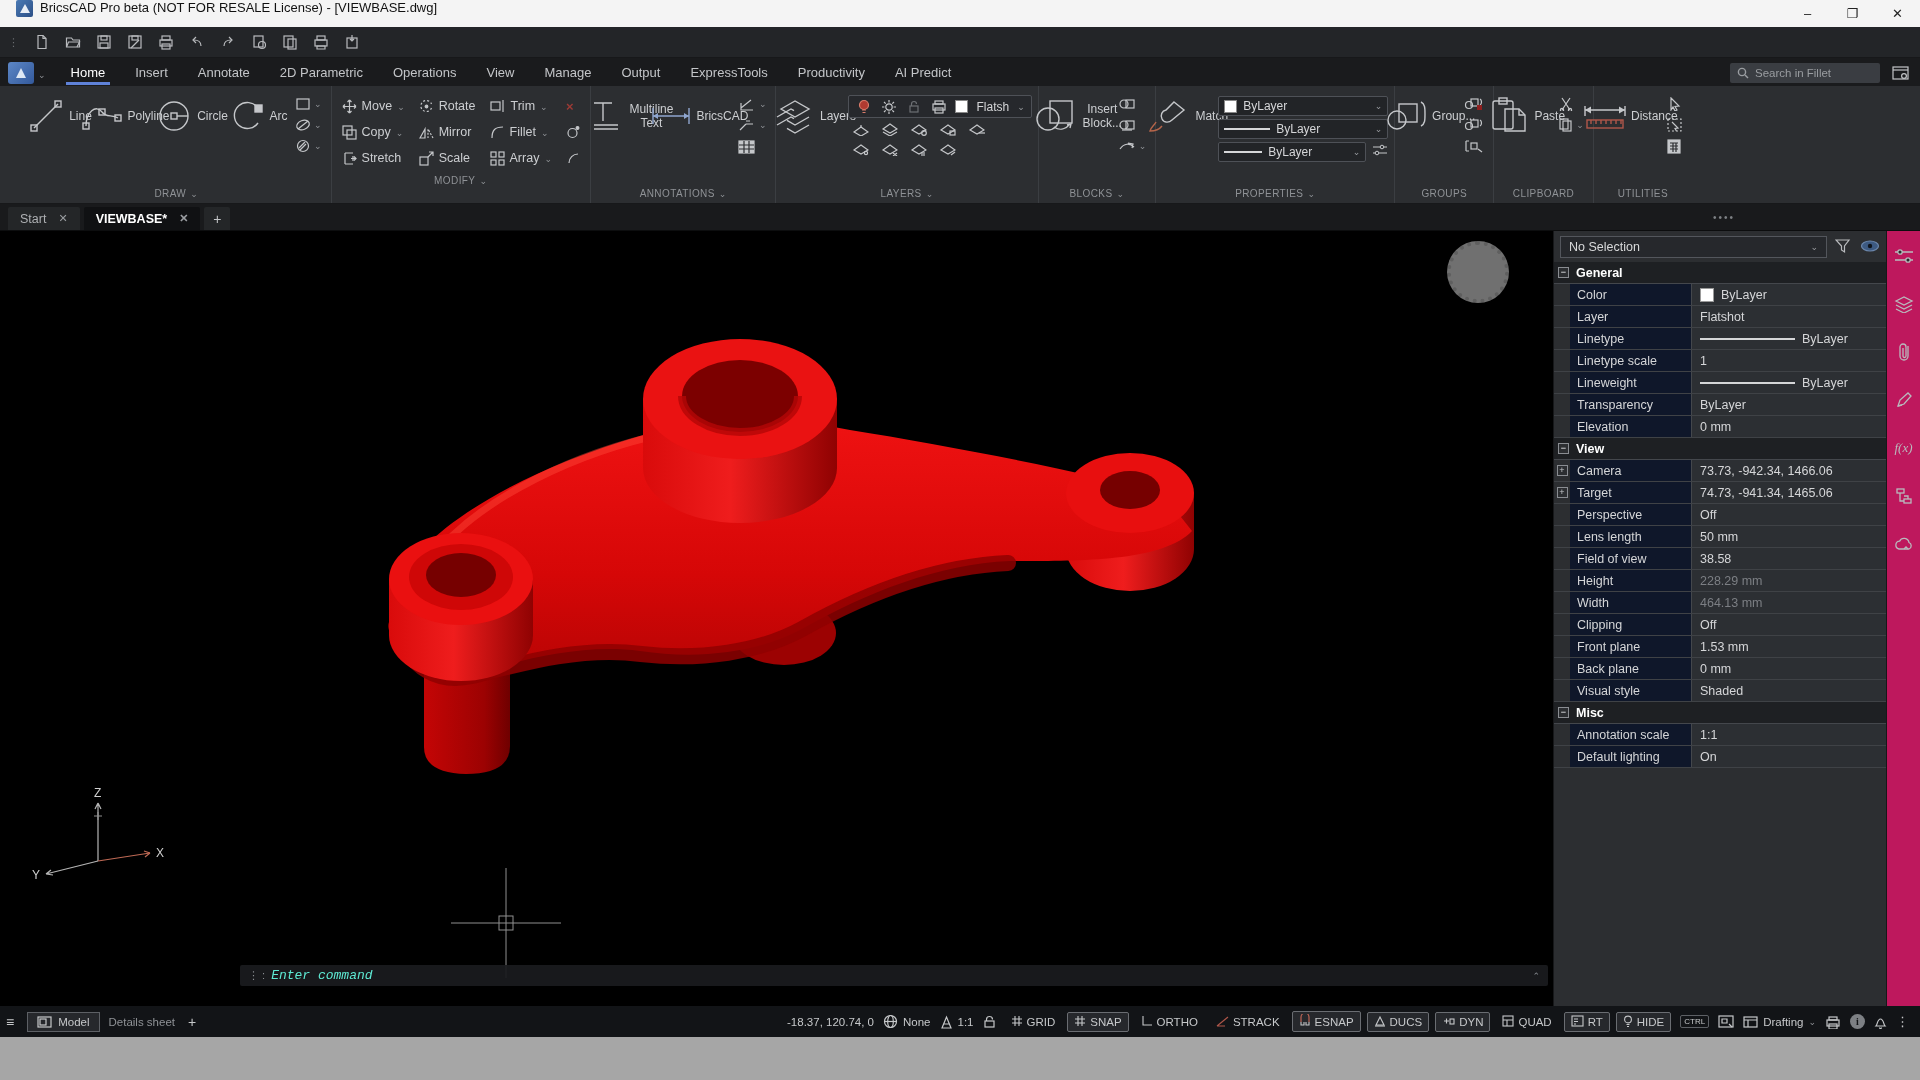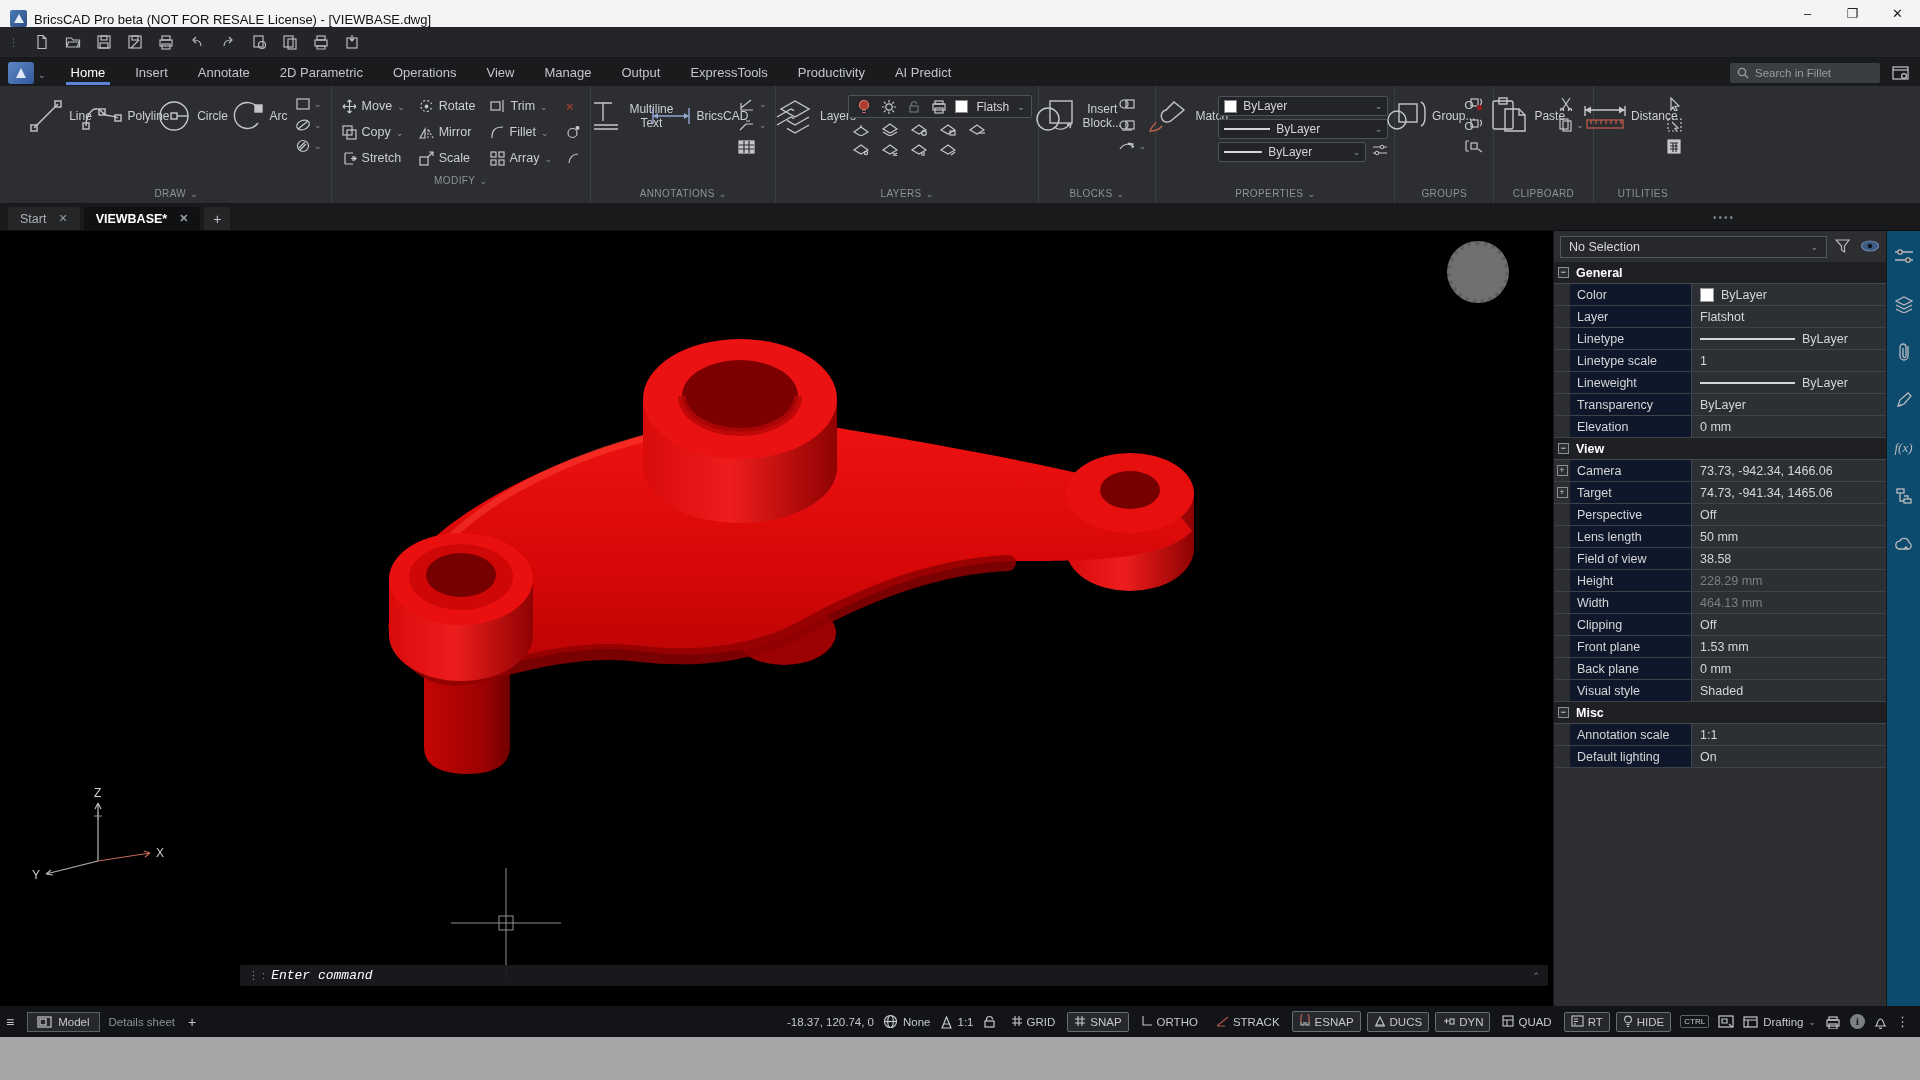--- a/index.html
+++ b/index.html
@@ -1,21 +1,21 @@
 <!DOCTYPE html>
 <html><head>
 <meta charset="utf-8">
 <style>
   * { margin:0; padding:0; box-sizing:border-box; }
   html,body { width:1920px; height:1080px; overflow:hidden; background:#000;
               font-family:"Liberation Sans", sans-serif; -webkit-font-smoothing:antialiased; }
   .app { width:1920px; height:1080px; display:flex; flex-direction:column; }
 
   
-  .titlebar { height:27px; background:#f4f4f4; display:flex; align-items:flex-end; padding-left:10px; color:#111; font-size:13px; }
+  .titlebar { height:27px; background:#f4f4f4; display:flex; align-items:flex-start; padding-left:16px; color:#111; font-size:13px; }
   .titlebar .appicon { width:17px; height:17px; border-radius:2px; margin-right:7px;
       background:linear-gradient(135deg,#4a7ab5,#2c4f86); position:relative; }
   .titlebar .appicon::after { content:""; position:absolute; left:4px; top:4px; border-left:5px solid transparent;
       border-right:5px solid transparent; border-bottom:9px solid #e8eef6; }
   .titlebar .wbtns { margin-left:auto; display:flex; height:100%; }
   .titlebar .wbtn { width:45px; display:flex; align-items:center; justify-content:center; font-size:13px; color:#222; cursor:default; }
 
   
   .qat { height:31px; background:#232528; display:flex; align-items:center; gap:13px; padding-left:8px; border-bottom:1px solid #17181a;}
   .qat .grip { color:#6a6d71; font-size:11px; letter-spacing:-1px; margin-right:2px; }
@@ -79,21 +79,21 @@
   .main { flex:1; display:flex; min-height:0; }
   .canvas { flex:1; position:relative; background:#000; overflow:hidden; }
   .canvas svg.scene { position:absolute; inset:0; }
 
   .spinner { position:absolute; right:44px; top:10px; width:62px; height:62px; border-radius:50%;
              background:rgba(150,150,150,.75); border:4px dotted #5f5f5f; }
 
   .cmdbar { position:absolute; left:240px; right:5px; bottom:20px; height:21px; background:rgba(26,27,30,.93);
             border-radius:2px; display:flex; align-items:center; padding:0 8px; gap:6px; }
   .cmdbar .pr { color:#8a8d92; font-size:11px; }
-  .cmdbar .txt { color:#ffffff; font-size:13px; font-family:"Liberation Mono", monospace; font-style:italic; }
+  .cmdbar .txt { color:#5eead4; font-size:13px; font-family:"Liberation Mono", monospace; font-style:italic; }
   .cmdbar .up { margin-left:auto; color:#8a8d92; font-size:9px; }
 
   
   .props { width:333px; background:#2c2e31; display:flex; flex-direction:column; border-left:1px solid #17181a; font-size:12.5px; }
   .props-top { display:flex; align-items:center; gap:8px; padding:5px 6px 4px 6px; }
   .nosel { flex:1; height:22px; background:#26282c; border:1px solid #53565c; display:flex; align-items:center; padding:0 8px; color:#d8d9da; }
   .nosel .cchev { margin-left:auto; color:#9a9da1; font-size:9px; }
   .ptool svg { stroke:#b9bbbe; fill:none; stroke-width:1.2; }
   .ptable { display:flex; flex-direction:column; }
   .psec { display:flex; align-items:center; gap:7px; background:#1e2023; color:#fff; font-weight:bold; height:22px; padding-left:4px; border-bottom:1px solid #44474c;}
@@ -102,21 +102,21 @@
   .prow .gut { width:16px; display:flex; align-items:center; justify-content:center; background:#2c2e31; }
   .plusbox { width:11px; height:11px; border:1px solid #8a8d92; color:#c5c7ca; font-size:9px; line-height:9px; text-align:center; }
   .prow .lab { width:122px; background:#0f172a; color:#d5d6d8; display:flex; align-items:center; padding-left:7px; border-right:1px solid #44474c; }
   .prow .val { flex:1; background:#2c2f33; color:#d5d6d8; display:flex; align-items:center; padding-left:8px; gap:7px; }
   .prow .val.muted { color:#7c7f84; }
   .vswatch { width:14px; height:14px; background:#fff; border:1px solid #999; }
   .vline { height:2px; background:#d5d6d8; width:95px; }
   .props-fill { flex:1; background:#2c2e31; }
 
   
-  .strip { width:34px; background:#0c4a6e; border-left:1px solid #17181a; display:flex; flex-direction:column; align-items:center; padding-top:14px; gap:26px; }
+  .strip { width:34px; background:#be185d; border-left:1px solid #17181a; display:flex; flex-direction:column; align-items:center; padding-top:14px; gap:26px; }
   .strip .sic { width:22px; height:22px; display:flex; align-items:center; justify-content:center; color:#b9babd; }
   .strip .sic svg { stroke:#b9babd; fill:none; stroke-width:1.3; }
   .strip .fx { font-style:italic; font-size:13px; font-family:"Liberation Serif", serif; }
 
   
   .statusbar { height:31px; background:#121417; display:flex; align-items:center; gap:9px; padding:0 10px 0 6px; color:#c6c8ca; font-size:11.5px; }
   .sb-burger { color:#c6c8ca; font-size:14px; margin-right:4px; }
   .sb-tab { display:flex; align-items:center; gap:6px; padding:3px 9px; }
   .sb-tab.active { border:1px solid #5d6065; background:#26282c; }
   .sb-tab svg { stroke:#c6c8ca; fill:none; stroke-width:1.2; }

